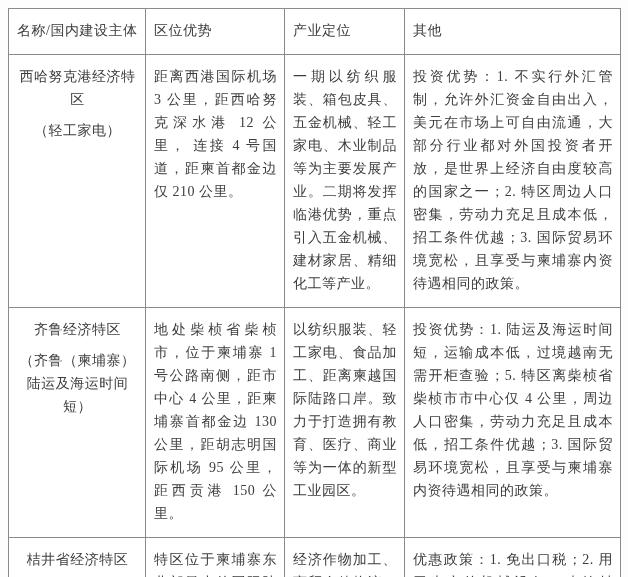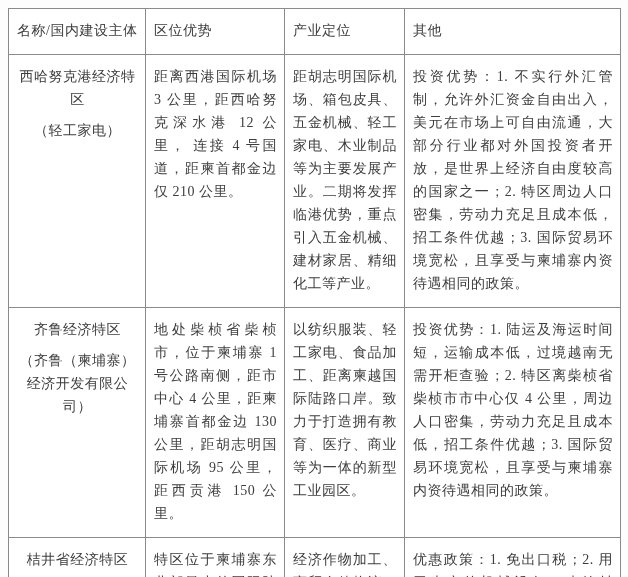--- a/index.html
+++ b/index.html
@@ -46,31 +46,31 @@
         <th>其他</th>
       </tr>
     </thead>
     <tbody>
       <tr>
         <td class="name-cell">
           <span>西哈努克港经济特区</span>
           <span class="builder">（轻工家电）</span>
         </td>
         <td>距离西港国际机场 3 公里，距西哈努克深水港 12 公里， 连接 4 号国道，距柬首都金边仅 210 公里。</td>
-        <td>距胡志明国际机场、箱包皮具、五金机械、轻工家电、木业制品等为主要发展产业。二期将发挥临港优势，重点引入五金机械、建材家居、精细化工等产业。</td>
+        <td>一期以纺织服装、箱包皮具、五金机械、轻工家电、木业制品等为主要发展产业。二期将发挥临港优势，重点引入五金机械、建材家居、精细化工等产业。</td>
         <td>投资优势：1. 不实行外汇管制，允许外汇资金自由出入，美元在市场上可自由流通，大部分行业都对外国投资者开放，是世界上经济自由度较高的国家之一；2. 特区周边人口密集，劳动力充足且成本低，招工条件优越；3. 国际贸易环境宽松，且享受与柬埔寨内资待遇相同的政策。</td>
       </tr>
       <tr>
         <td class="name-cell">
           <span>齐鲁经济特区</span>
-          <span class="builder">（齐鲁（柬埔寨）经济开发有限公司）</span>
+          <span class="builder">（齐鲁（柬埔寨）陆运及海运时间短）</span>
         </td>
         <td>地处柴桢省柴桢市，位于柬埔寨 1 号公路南侧，距市中心 4 公里，距柬埔寨首都金边 130 公里，距胡志明国际机场 95 公里，距西贡港 150 公里。</td>
         <td>以纺织服装、轻工家电、食品加工、距离柬越国际陆路口岸。致力于打造拥有教育、医疗、商业等为一体的新型工业园区。</td>
-        <td>投资优势：1. 陆运及海运时间短，运输成本低，过境越南无需开柜查验；2. 特区离柴桢省柴桢市市中心仅 4 公里，周边人口密集，劳动力充足且成本低，招工条件优越；3. 国际贸易环境宽松，且享受与柬埔寨内资待遇相同的政策。</td>
+        <td>投资优势：1. 陆运及海运时间短，运输成本低，过境越南无需开柜查验；5. 特区离柴桢省柴桢市市中心仅 4 公里，周边人口密集，劳动力充足且成本低，招工条件优越；3. 国际贸易环境宽松，且享受与柬埔寨内资待遇相同的政策。</td>
       </tr>
       <tr>
         <td class="name-cell">
           <span>桔井省经济特区</span>
           
         </td>
         <td>特区位于柬埔寨东北部最大的国际陆路口岸桔井省斯努县，距离柬越国际陆路口岸 1.5 公里，距柬埔寨首都金边 240 公里，距越南胡志明港 160 公里。</td>
         <td>经济作物加工、商贸仓储物流、木材家具、橡胶、建材五金、工业制造、精细化工等。</td>
         <td>优惠政策：1. 免出口税；2. 用于生产的机械设备、建筑材料、零配件、原材料等免征关税及增值税；3. 可获 6 至 9 年的企业所得税免税期，免税期过后利润税税率为 20%；4. 生产设备、建筑材料等增值税为 0；原材料服务于出口市场的产业，增值税为 0；服务于柬埔寨内销市场的产业，增值税为 10%。</td>
       </tr>

